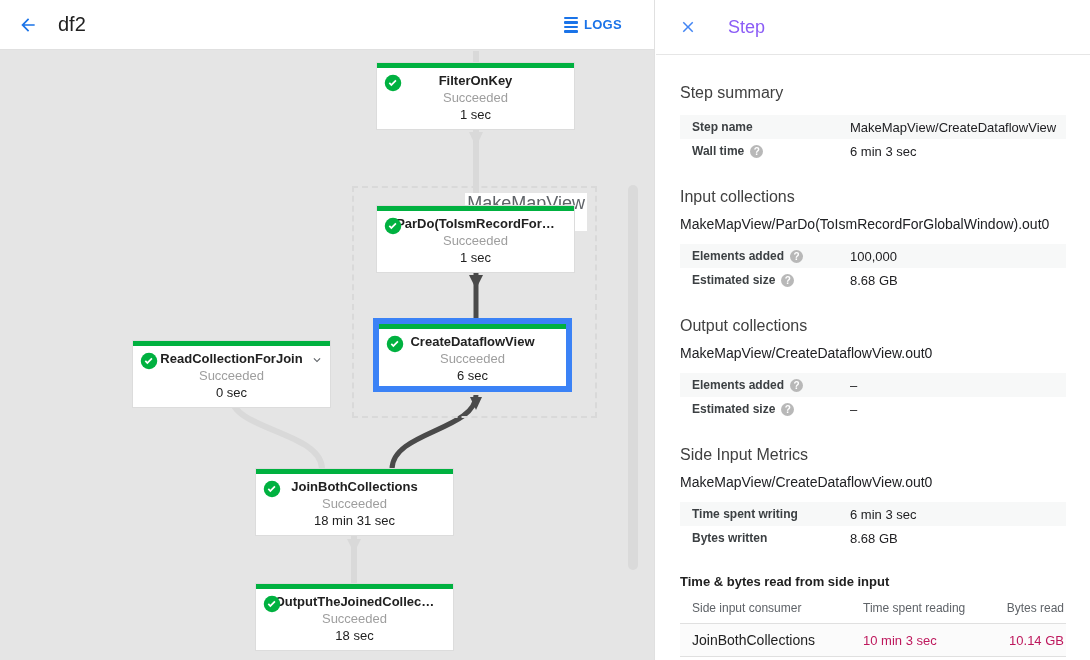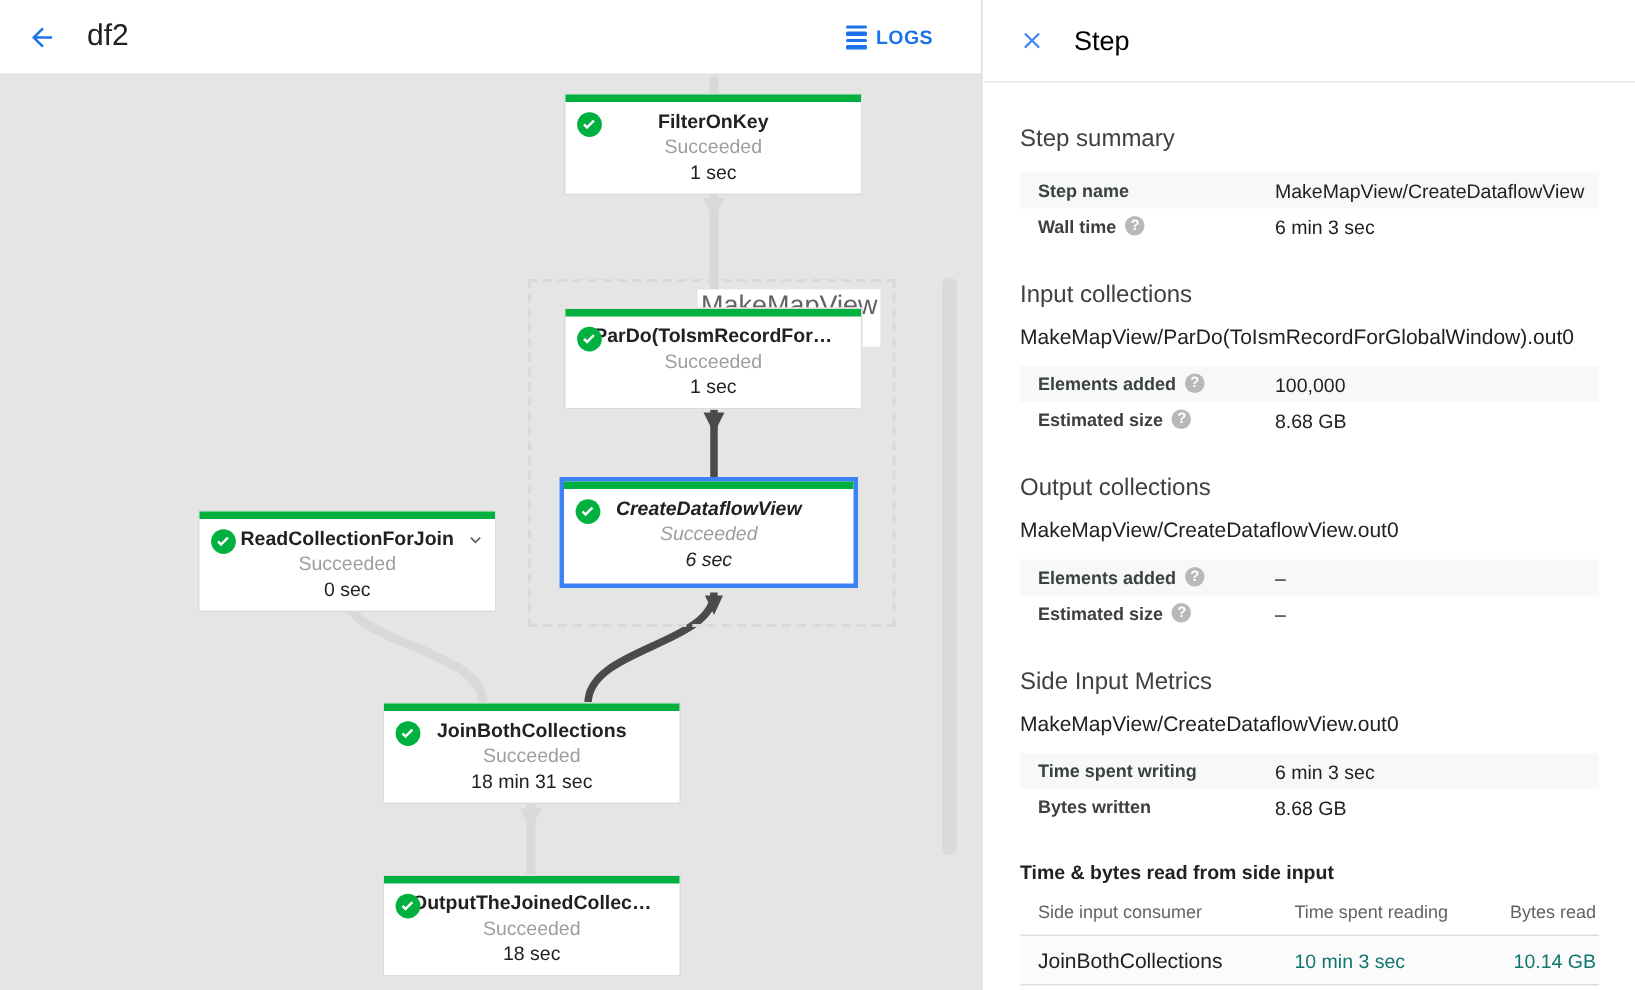--- a/index.html
+++ b/index.html
@@ -17,48 +17,48 @@
 
   svg.edges { position:absolute; left:0; top:0; z-index:1; }
 
   .node { position:absolute; width:199px; height:68px; background:#fff; border:1px solid #dcdcdc; z-index:3; cursor:pointer; }
   .node .bar { height:5px; background:#00b140; }
   .node .lines { text-align:center; padding-top:4px; }
   .node .title { font-size:13px; font-weight:bold; color:#212121; line-height:17px; white-space:nowrap; }
   .node .status { font-size:13px; color:#9e9e9e; line-height:17px; }
   .node .time { font-size:13px; color:#212121; line-height:17px; }
   .node .check { position:absolute; left:7px; top:11px; }
-  .node.selected { border:3px solid #3b82f6; height:74px;font-style:italic; }
+  .node.selected { border:6px solid #3b82f6; height:74px; }
   .node .expand { position:absolute; right:6px; top:12px; }
 
   .group-box { position:absolute; left:352px; top:186px; width:245px; height:232px; border:2px dashed #d9d9d9; z-index:2; }
   .group-label { position:absolute; right:8px; top:5px; display:flex; align-items:center; gap:5px; color:#5f6368; font-size:18px; cursor:pointer; background:#fff; padding:0 2px;flex-direction:column; }
 
   .vscrollbar { position:absolute; left:628px; top:185px; width:10px; height:385px; background:#dadada; border-radius:5px; z-index:6; cursor:pointer; }
 
   
   .panel { position:absolute; left:656px; top:0; width:434px; height:660px; background:#fff; overflow:hidden; }
   .panel-header { height:55px; border-bottom:1px solid #e6e6e6; display:flex; align-items:center; }
   .close-btn { width:24px; height:24px; margin-left:20px; cursor:pointer; display:flex; align-items:center; justify-content:center; }
-  .panel-title { font-size:18px; color:#000000; margin-left:16px; }
+  .panel-title { font-size:18px; color:#8b5cf6; margin-left:28px; }
   .panel-body { padding:4px 24px 0 24px; }
   .section-h { font-size:16px; font-weight:normal; color:#404040; margin-top:25px; margin-bottom:13px; }
   .collection-name { font-size:14px; color:#202124; margin:-3px 0 12px 0; word-break:break-all; }
   .metric-row { display:flex; align-items:center; height:24px; font-size:13px; }
   .metric-row.shaded { background:#f7f8f8; }
-  .metric-label { display:flex; align-items:flex-start; gap:6px; width:170px; padding-left:12px; font-size:12px; font-weight:bold; color:#3c4043; }
+  .metric-label { display:flex; align-items:flex-end; gap:6px; width:170px; padding-left:12px; font-size:12px; font-weight:bold; color:#3c4043; }
   .metric-value { color:#212124; }
   .help-icon { width:13px; height:13px; border-radius:50%; background:#b8b8b8; color:#fff; font-size:10px; font-weight:bold; display:inline-flex; align-items:center; justify-content:center; cursor:pointer; }
   .table-h { font-size:13px; font-weight:bold; color:#212121; margin-top:24px; margin-bottom:8px; }
   table.si-table { width:100%; border-collapse:collapse; }
   .si-table th { font-size:12px; font-weight:normal; color:#5f6368; text-align:left; padding:4px 0 8px 12px; border-bottom:1px solid #e0e0e0; }
   .si-table th.num, .si-table td.num { text-align:right; padding-right:2px; }
   .si-table td { font-size:14px; padding:8px 0 8px 12px; border-bottom:1px solid #e0e0e0; background:#fbfbfb; }
   .si-table td.c1 { color:#212121; }
-  .si-table td.c2, .si-table td.c3 { color:#0f766e; font-size:13px; }
+  .si-table td.c2, .si-table td.c3 { color:#be185d; font-size:13px; }
 </style>
 </head>
 <body>
 
 <div class="app">
 
   <div class="graph-area">
 
     <div class="toolbar">
       <div class="back-btn">

